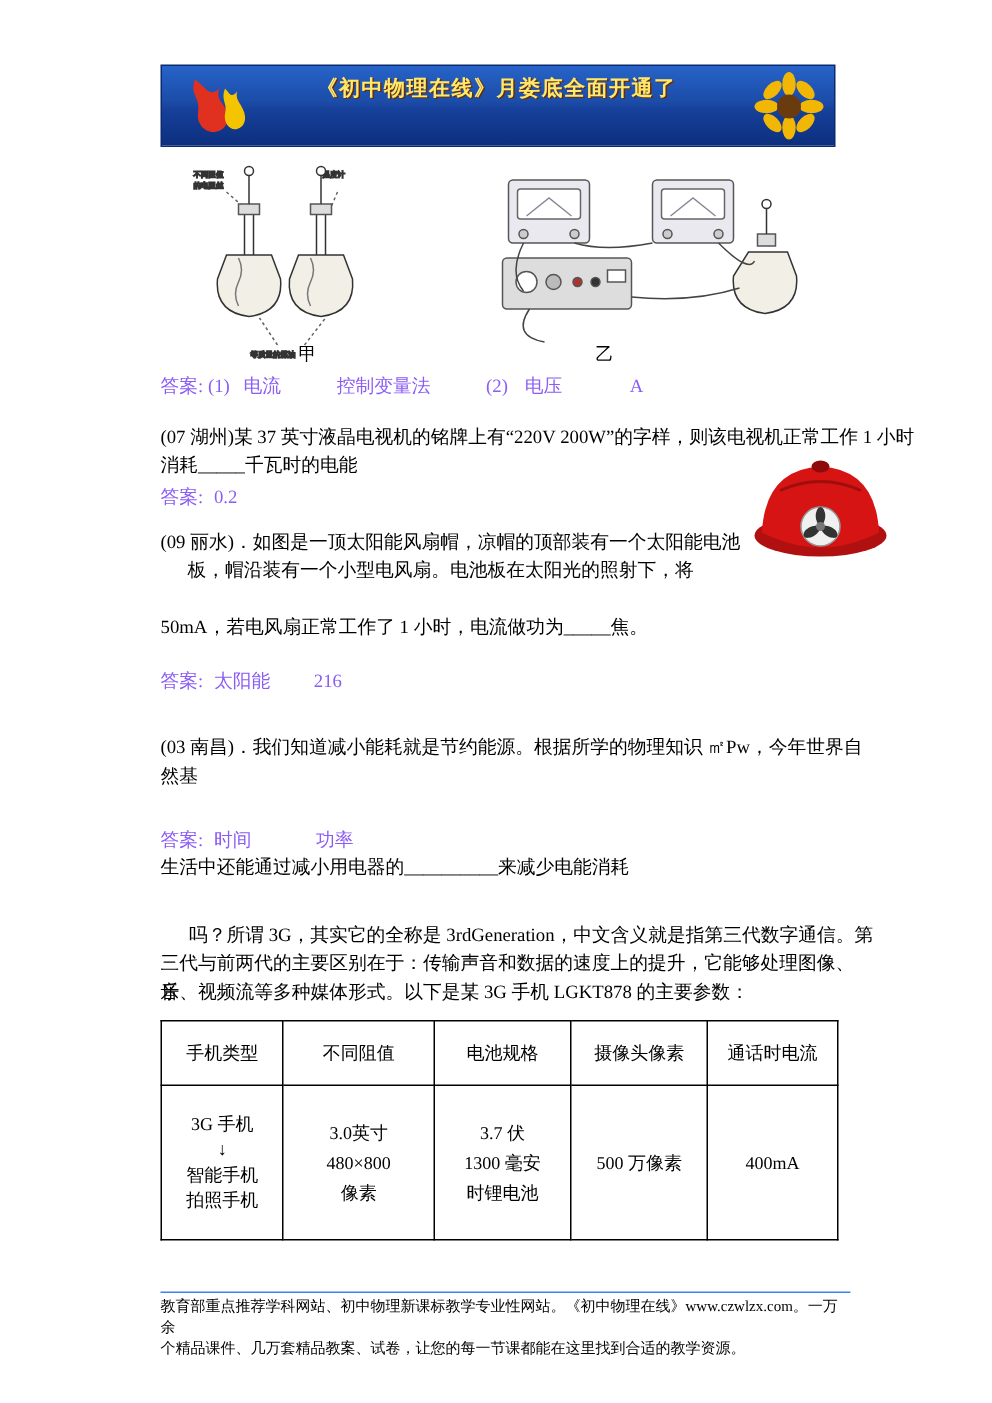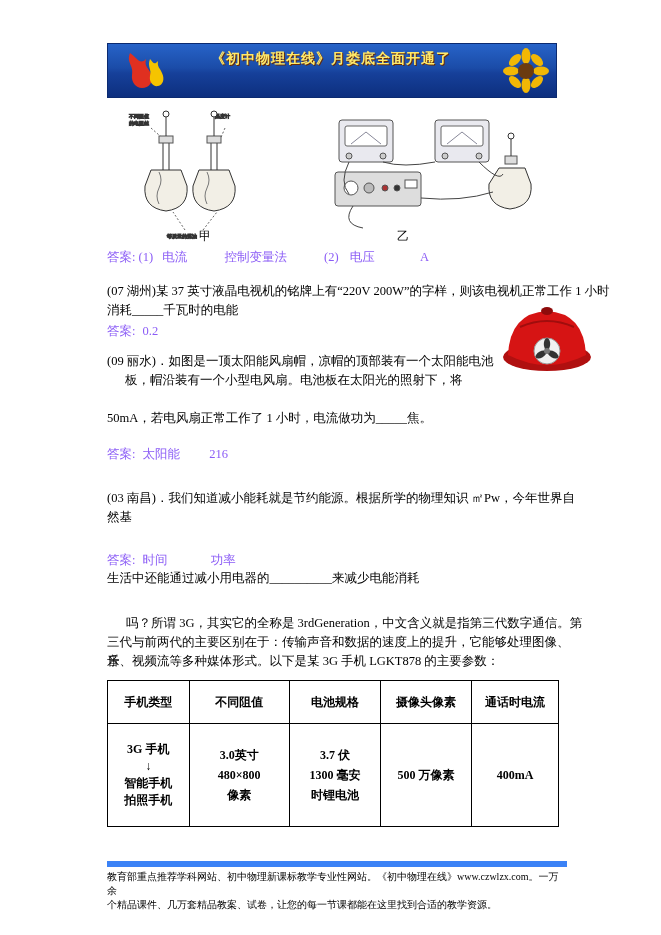--- a/index.html
+++ b/index.html
@@ -55,34 +55,34 @@
   .cap{position:absolute;left:500px;top:297px;width:95px;height:78px;}
 
   
   table.specs{
     position:absolute;left:107px;top:680px;width:452px;
     border-collapse:collapse;font-size:12px;
     font-family:"Liberation Serif", serif;
   }
   table.specs td,table.specs th{
     border:1px solid #000;text-align:center;vertical-align:middle;
-    padding:3px 2px;font-weight:bold;
+    padding:3px 2px;font-weight:normal;
   }
   table.specs thead td{height:36px;}
   table.specs tbody td{height:96px;}
   .c1{width:82px;}
   .c2{width:100px;}
   .c3{width:92px;}
   .c4{width:92px;}
   .c5{width:86px;}
 
   
   .footer{
     position:absolute;left:107px;top:861px;width:460px;
-    border-top:6px solid #3b82f6;padding-top:3px;
+    border-top:1px solid #3b82f6;padding-top:3px;
     font-size:10px;line-height:14px;color:#000;
   }
 </style>
 </head>
 <body>
 
 <div class="page">
 
   <div class="banner">
     <svg class="banner-logo" viewBox="0 0 58 43">

